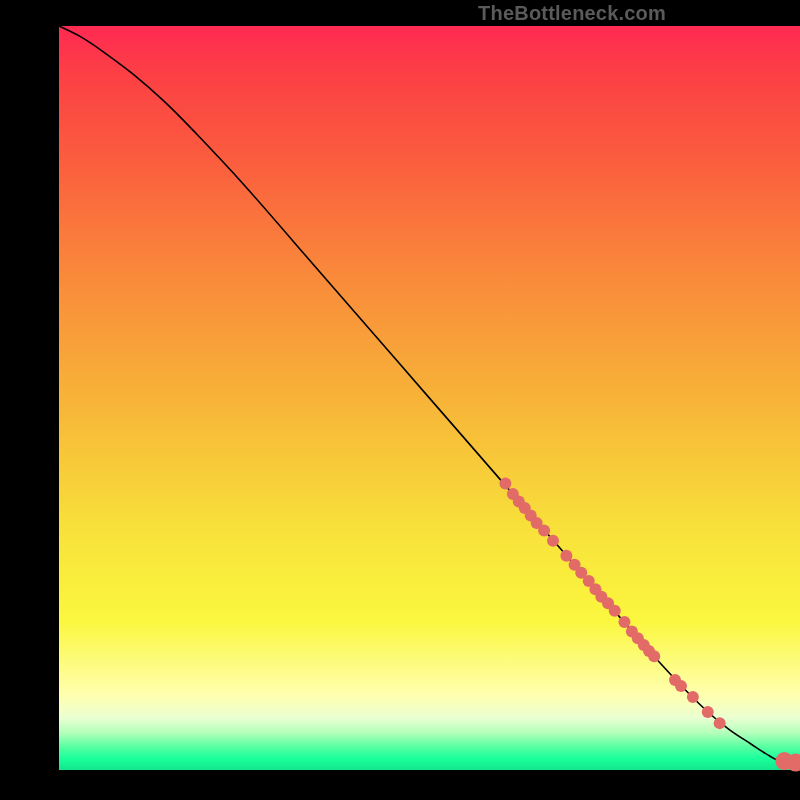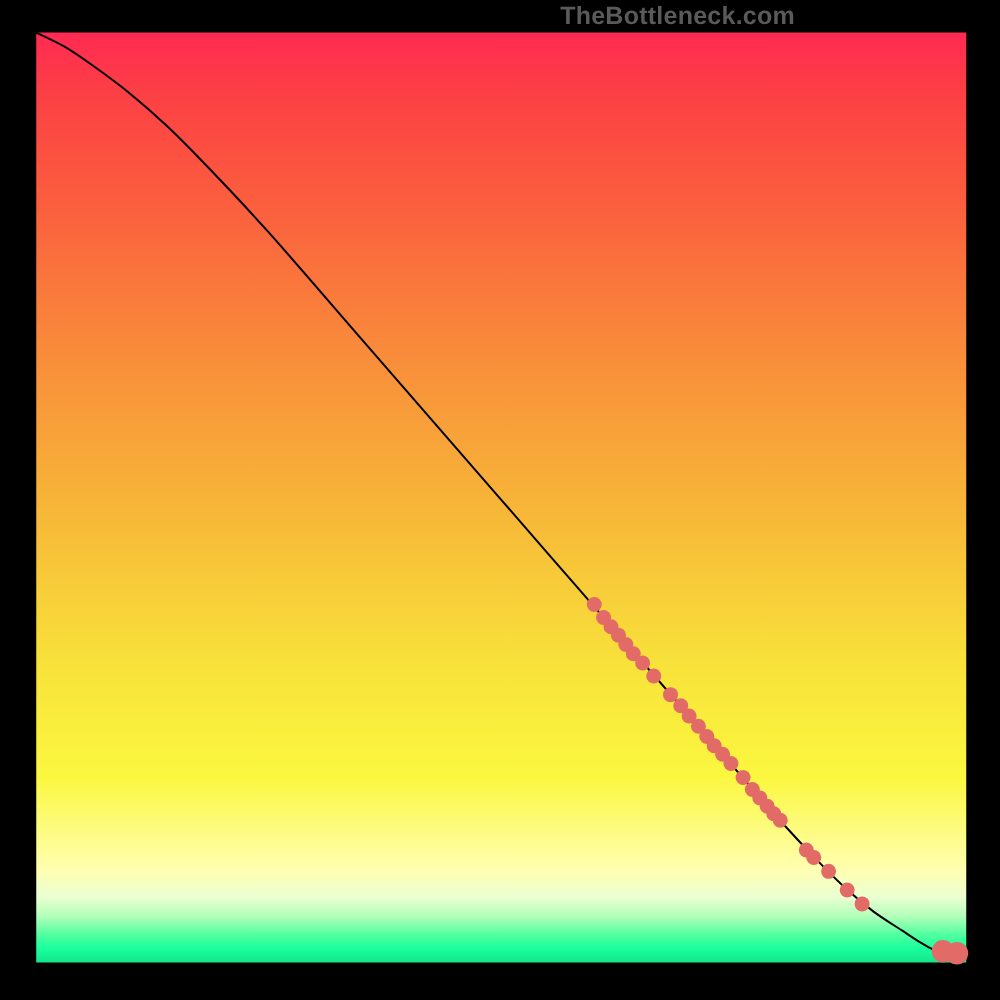--- a/index.html
+++ b/index.html
@@ -9,20 +9,21 @@
     height: 800px;
     background: #000;
     overflow: hidden;
     font-family: Arial, Helvetica, sans-serif;
   }
   .frame {
     position: relative;
     width: 648px;
     height: 800px;
     background: #000;
+    margin-left: 30px;
   }
   .watermark {
     position: absolute;
     top: 2px;
     right: 12px;
     color: #5a5a5a;
     font-size: 20px;
     font-weight: 600;
     letter-spacing: 0.2px;
     z-index: 10;

